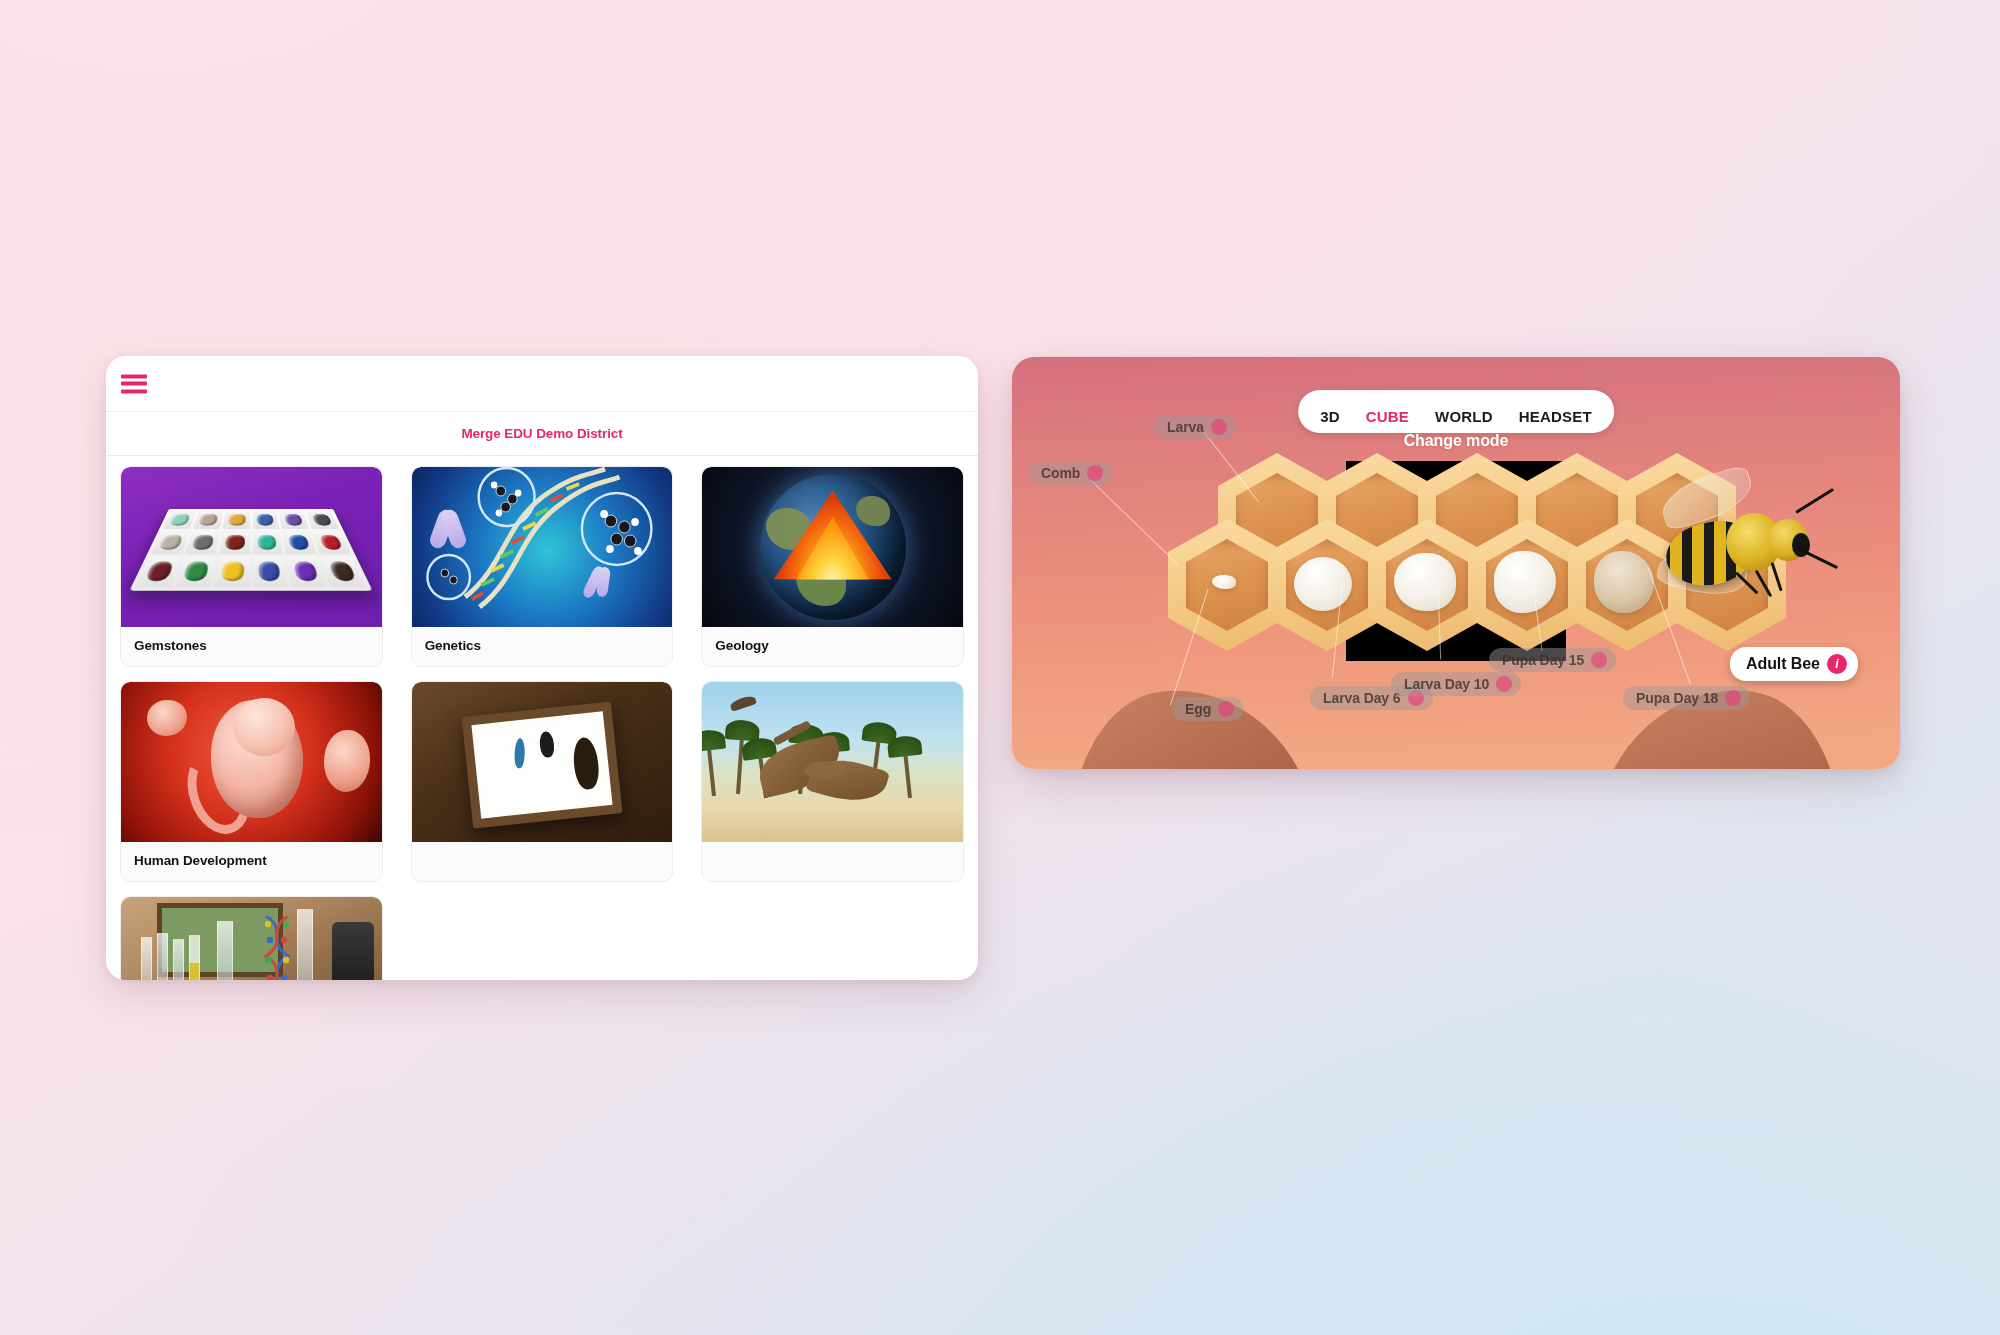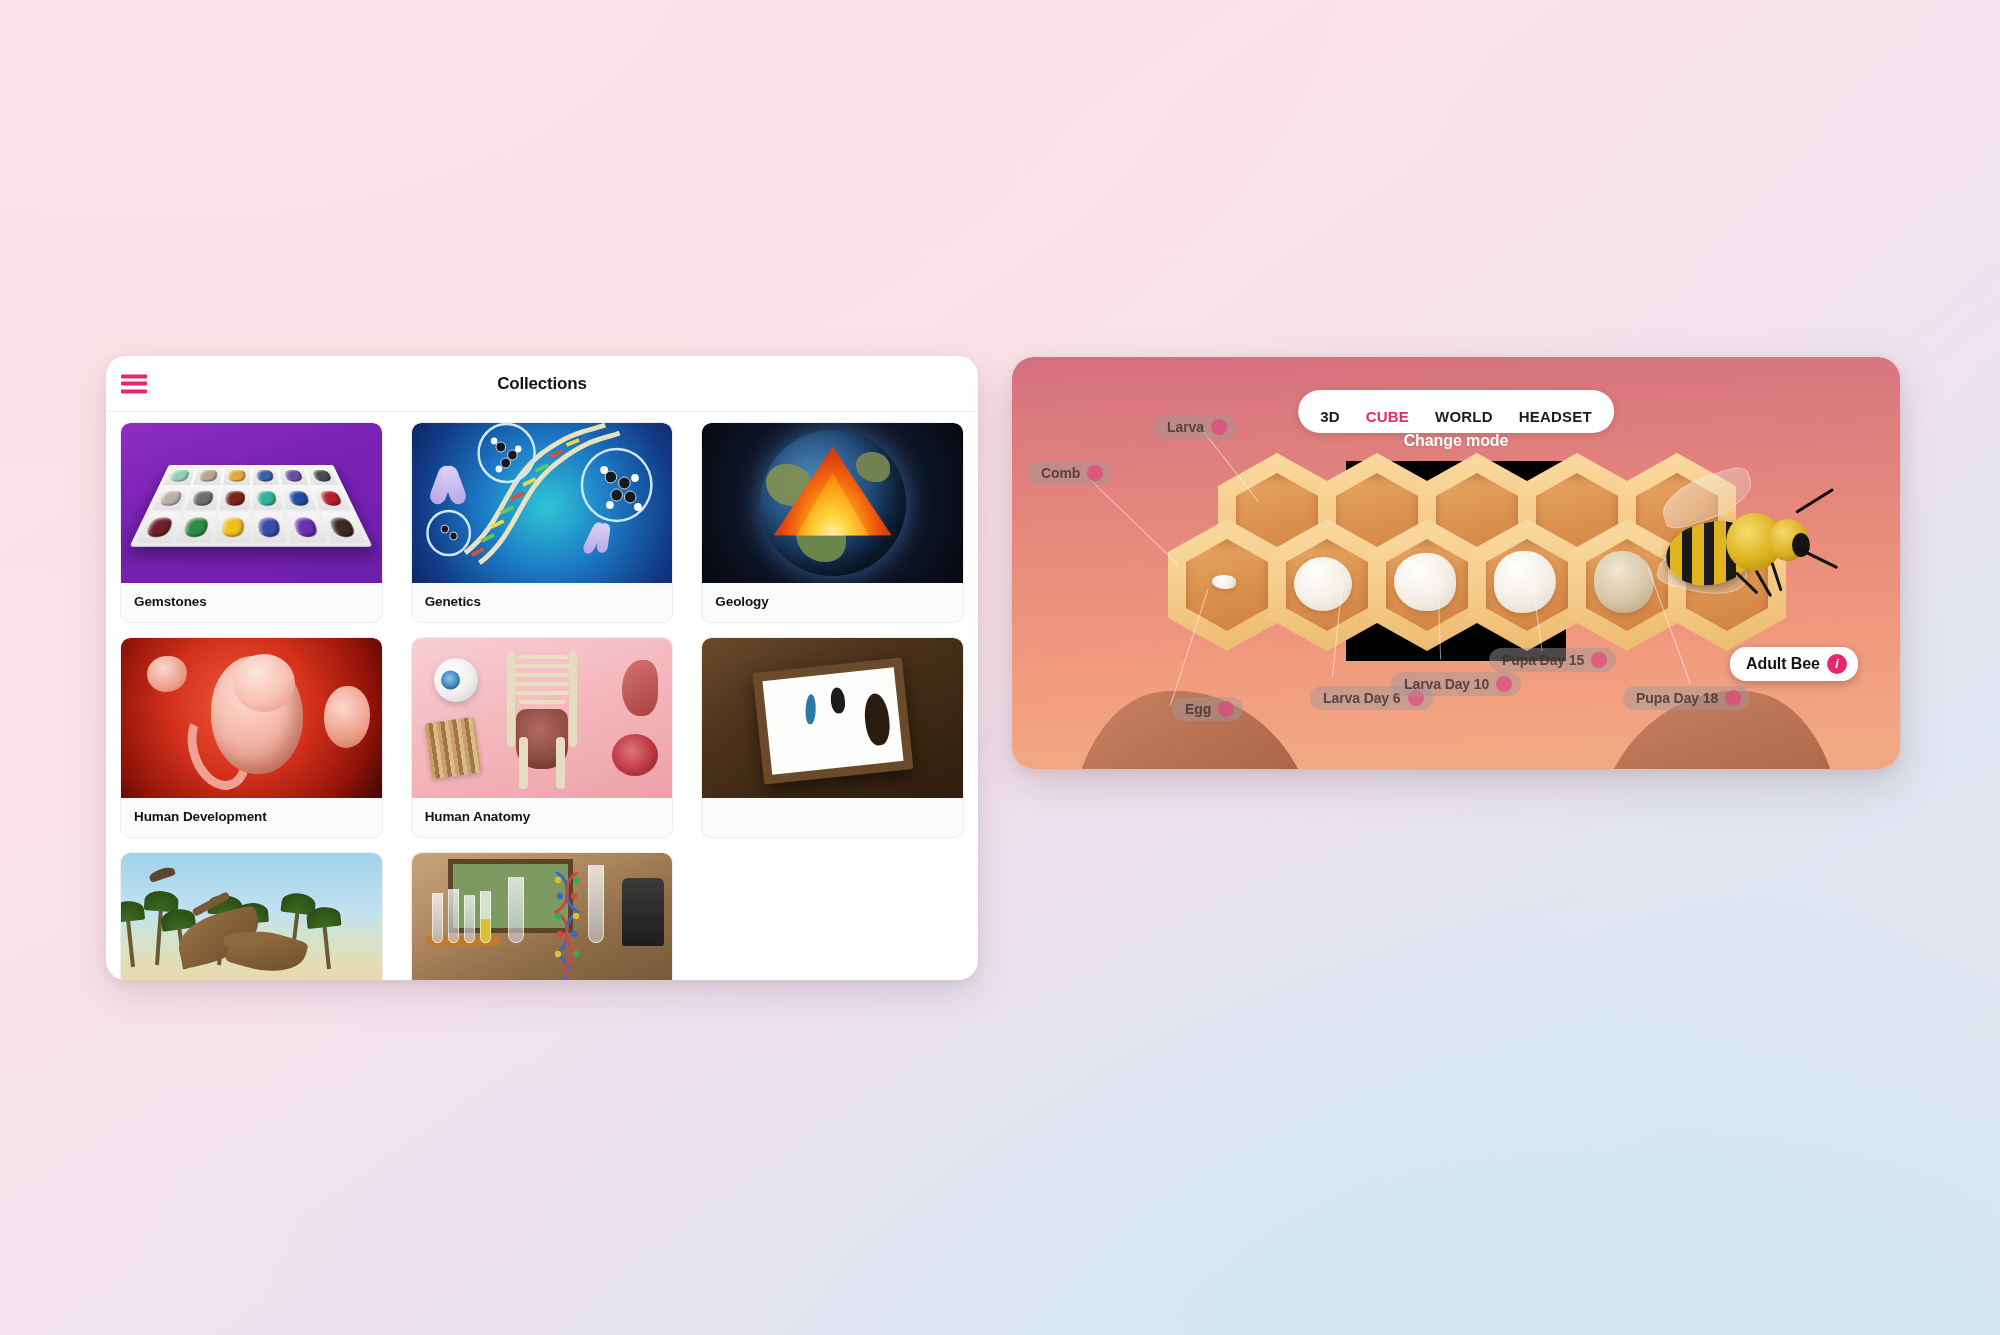--- a/index.html
+++ b/index.html
@@ -681,23 +681,25 @@
 <body>
 
 <div class="collections-panel">
 
   <div class="app-header">
     <div class="hamburger">
       <span></span>
       <span></span>
       <span></span>
     </div>
-    <div class="app-title">Collections</div>
   </div>
 
+  <div class="district-bar">
+    <span class="district-name">Merge EDU Demo District</span>
+  </div>
 
   <div class="collections-scroll">
     <div class="grid">
 
       <div class="collection-card">
         <div class="card-thumb t-gems">
           <div class="tray">
             <i style="--g:#8fd0bd"></i>
               <i style="--g:#b9a692"></i>
               <i style="--g:#e0a83c"></i>
@@ -786,37 +788,20 @@
         <div class="card-thumb t-devel">
           <div class="cord"></div>
           <div class="fetus-body"></div>
           <div class="fetus-head"></div>
           <div class="embryo-sm" style="left:26px; top:18px; width:40px; height:36px;"></div>
           <div class="embryo-sm" style="right:12px; top:48px; width:46px; height:62px;"></div>
         </div>
         <div class="card-label">Human Development</div>
       </div>
 
-      <div class="collection-card">
-        <div class="card-thumb t-anatomy">
-          <div class="eyeball" style="left:22px; top:20px;"></div>
-          <div class="skin-block" style="left:16px; top:82px;"></div>
-          <div class="skeleton">
-            <div class="ribcage"></div>
-            <div class="organs"></div>
-            <div style="position:absolute;left:4px;top:4px;width:8px;height:96px;background:#e6dcc0;border-radius:4px;"></div>
-            <div style="position:absolute;right:4px;top:4px;width:8px;height:96px;background:#e6dcc0;border-radius:4px;"></div>
-            <div style="position:absolute;left:16px;bottom:0;width:9px;height:52px;background:#e6dcc0;border-radius:4px;"></div>
-            <div style="position:absolute;right:16px;bottom:0;width:9px;height:52px;background:#e6dcc0;border-radius:4px;"></div>
-          </div>
-          <div class="lung" style="right:14px; top:22px;"></div>
-          <div class="vessel-cluster" style="right:14px; bottom:22px;"></div>
-        </div>
-        <div class="card-label">Human Anatomy</div>
-      </div>
 
       <div class="collection-card">
         <div class="card-thumb t-insects">
           <div class="frame">
 
             <div class="bug" style="left:40px; top:18px; width:10px; height:30px; background:#2a7ba8; transform:rotate(8deg);"></div>
 
             <div class="bug" style="left:66px; top:14px; width:14px; height:26px; background:#1c1c1c;"></div>
 
             <div class="bug" style="left:98px; top:24px; width:24px; height:52px; background:#2b1c10;"></div>

